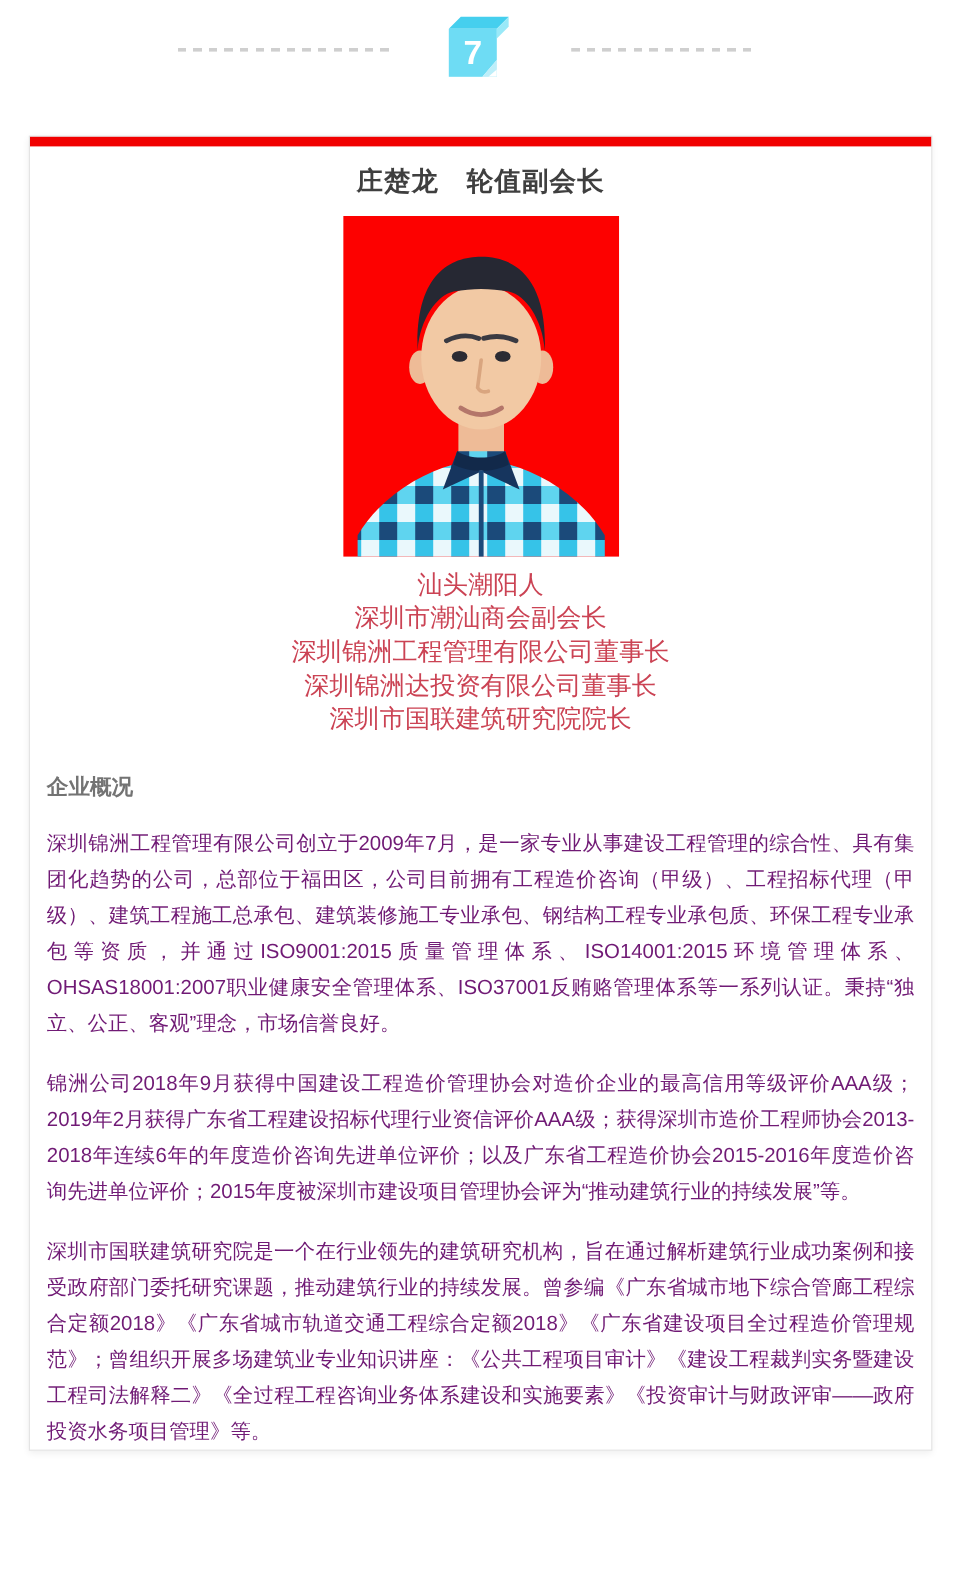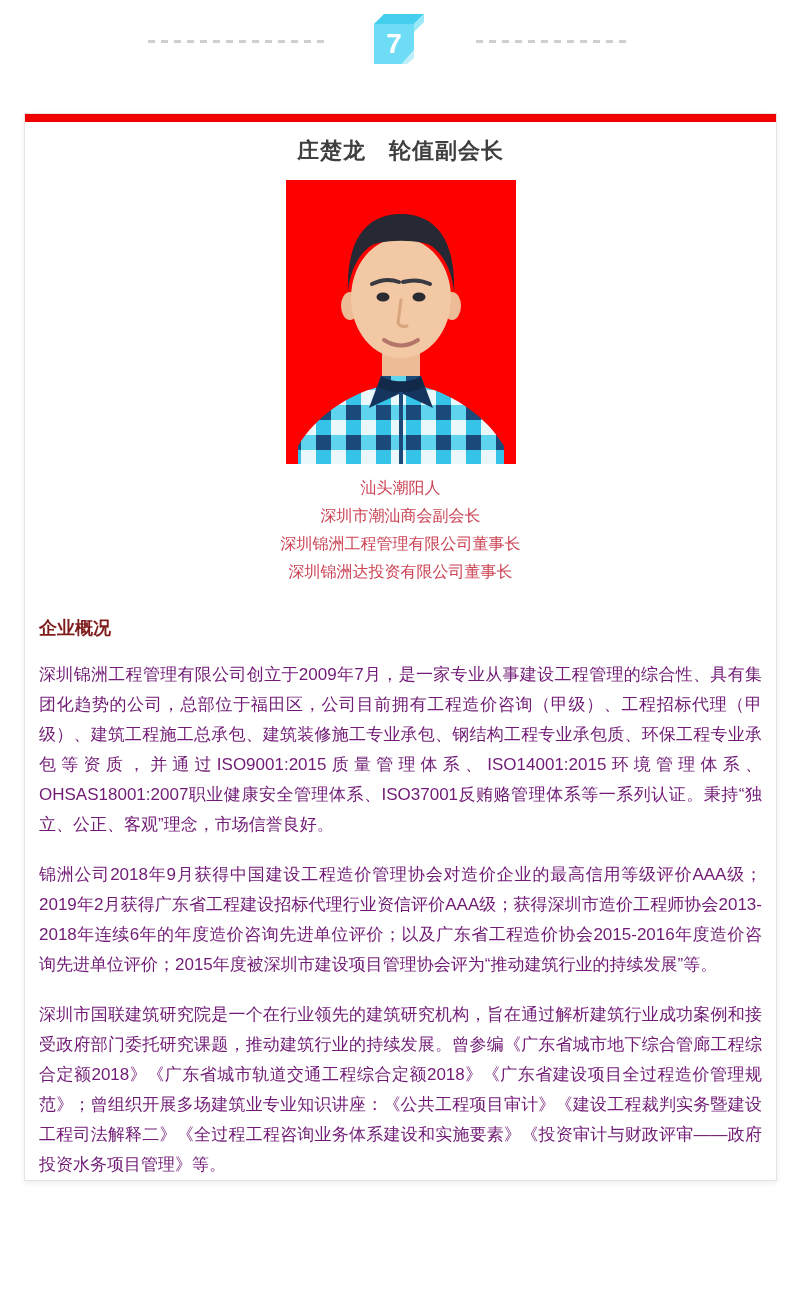--- a/index.html
+++ b/index.html
@@ -49,30 +49,30 @@
     line-height: 30px;
   }
 
   .photo-row { margin-top: 14px; display: flex; justify-content: center; }
   .photo-frame { width: 230px; height: 284px; }
   .photo-frame svg { display: block; }
 
   .titles-block {
     margin-top: 10px;
     text-align: center;
-    font-size: 16px;
+    font-size: 21px;
     line-height: 28px;
   }
   .title-line { display: block; }
 
   .section-heading {
     margin: 30px 14px 0 14px;
     font-size: 18px;
     font-weight: bold;
-    color: #7f1d1d;
+    color: #737373;
     line-height: 24px;
   }
 
   .para {
     margin: 20px 14px 0 14px;
     font-size: 17px;
     line-height: 30px;
     color: #701a75;
     text-align: justify;
   }
@@ -143,20 +143,21 @@
         <rect x="113" y="212" width="4" height="72" fill="#1b4a7a"></rect>
       </svg>
     </div>
   </div>
 
   <div class="titles-block" style="color: rgb(203, 67, 84);">
     <span class="title-line">汕头潮阳人</span>
     <span class="title-line">深圳市潮汕商会副会长</span>
     <span class="title-line">深圳锦洲工程管理有限公司董事长</span>
     <span class="title-line">深圳锦洲达投资有限公司董事长</span>
+    <span class="title-line">深圳市国联建筑研究院院长</span>
   </div>
 
   <div class="section-heading">企业概况</div>
 
   <p class="para">深圳锦洲工程管理有限公司创立于2009年7月，是一家专业从事建设工程管理的综合性、具有集团化趋势的公司，总部位于福田区，公司目前拥有工程造价咨询（甲级）、工程招标代理（甲级）、建筑工程施工总承包、建筑装修施工专业承包、钢结构工程专业承包质、环保工程专业承包等资质，并通过ISO9001:2015质量管理体系、ISO14001:2015环境管理体系、OHSAS18001:2007职业健康安全管理体系、ISO37001反贿赂管理体系等一系列认证。秉持“独立、公正、客观”理念，市场信誉良好。</p>
   <p class="para">锦洲公司2018年9月获得中国建设工程造价管理协会对造价企业的最高信用等级评价AAA级；2019年2月获得广东省工程建设招标代理行业资信评价AAA级；获得深圳市造价工程师协会2013-2018年连续6年的年度造价咨询先进单位评价；以及广东省工程造价协会2015-2016年度造价咨询先进单位评价；2015年度被深圳市建设项目管理协会评为“推动建筑行业的持续发展”等。</p>
   <p class="para">深圳市国联建筑研究院是一个在行业领先的建筑研究机构，旨在通过解析建筑行业成功案例和接受政府部门委托研究课题，推动建筑行业的持续发展。曾参编《广东省城市地下综合管廊工程综合定额2018》《广东省城市轨道交通工程综合定额2018》《广东省建设项目全过程造价管理规范》；曾组织开展多场建筑业专业知识讲座：《公共工程项目审计》《建设工程裁判实务暨建设工程司法解释二》《全过程工程咨询业务体系建设和实施要素》《投资审计与财政评审——政府投资水务项目管理》等。</p>
 </div>
 
 </body></html>

